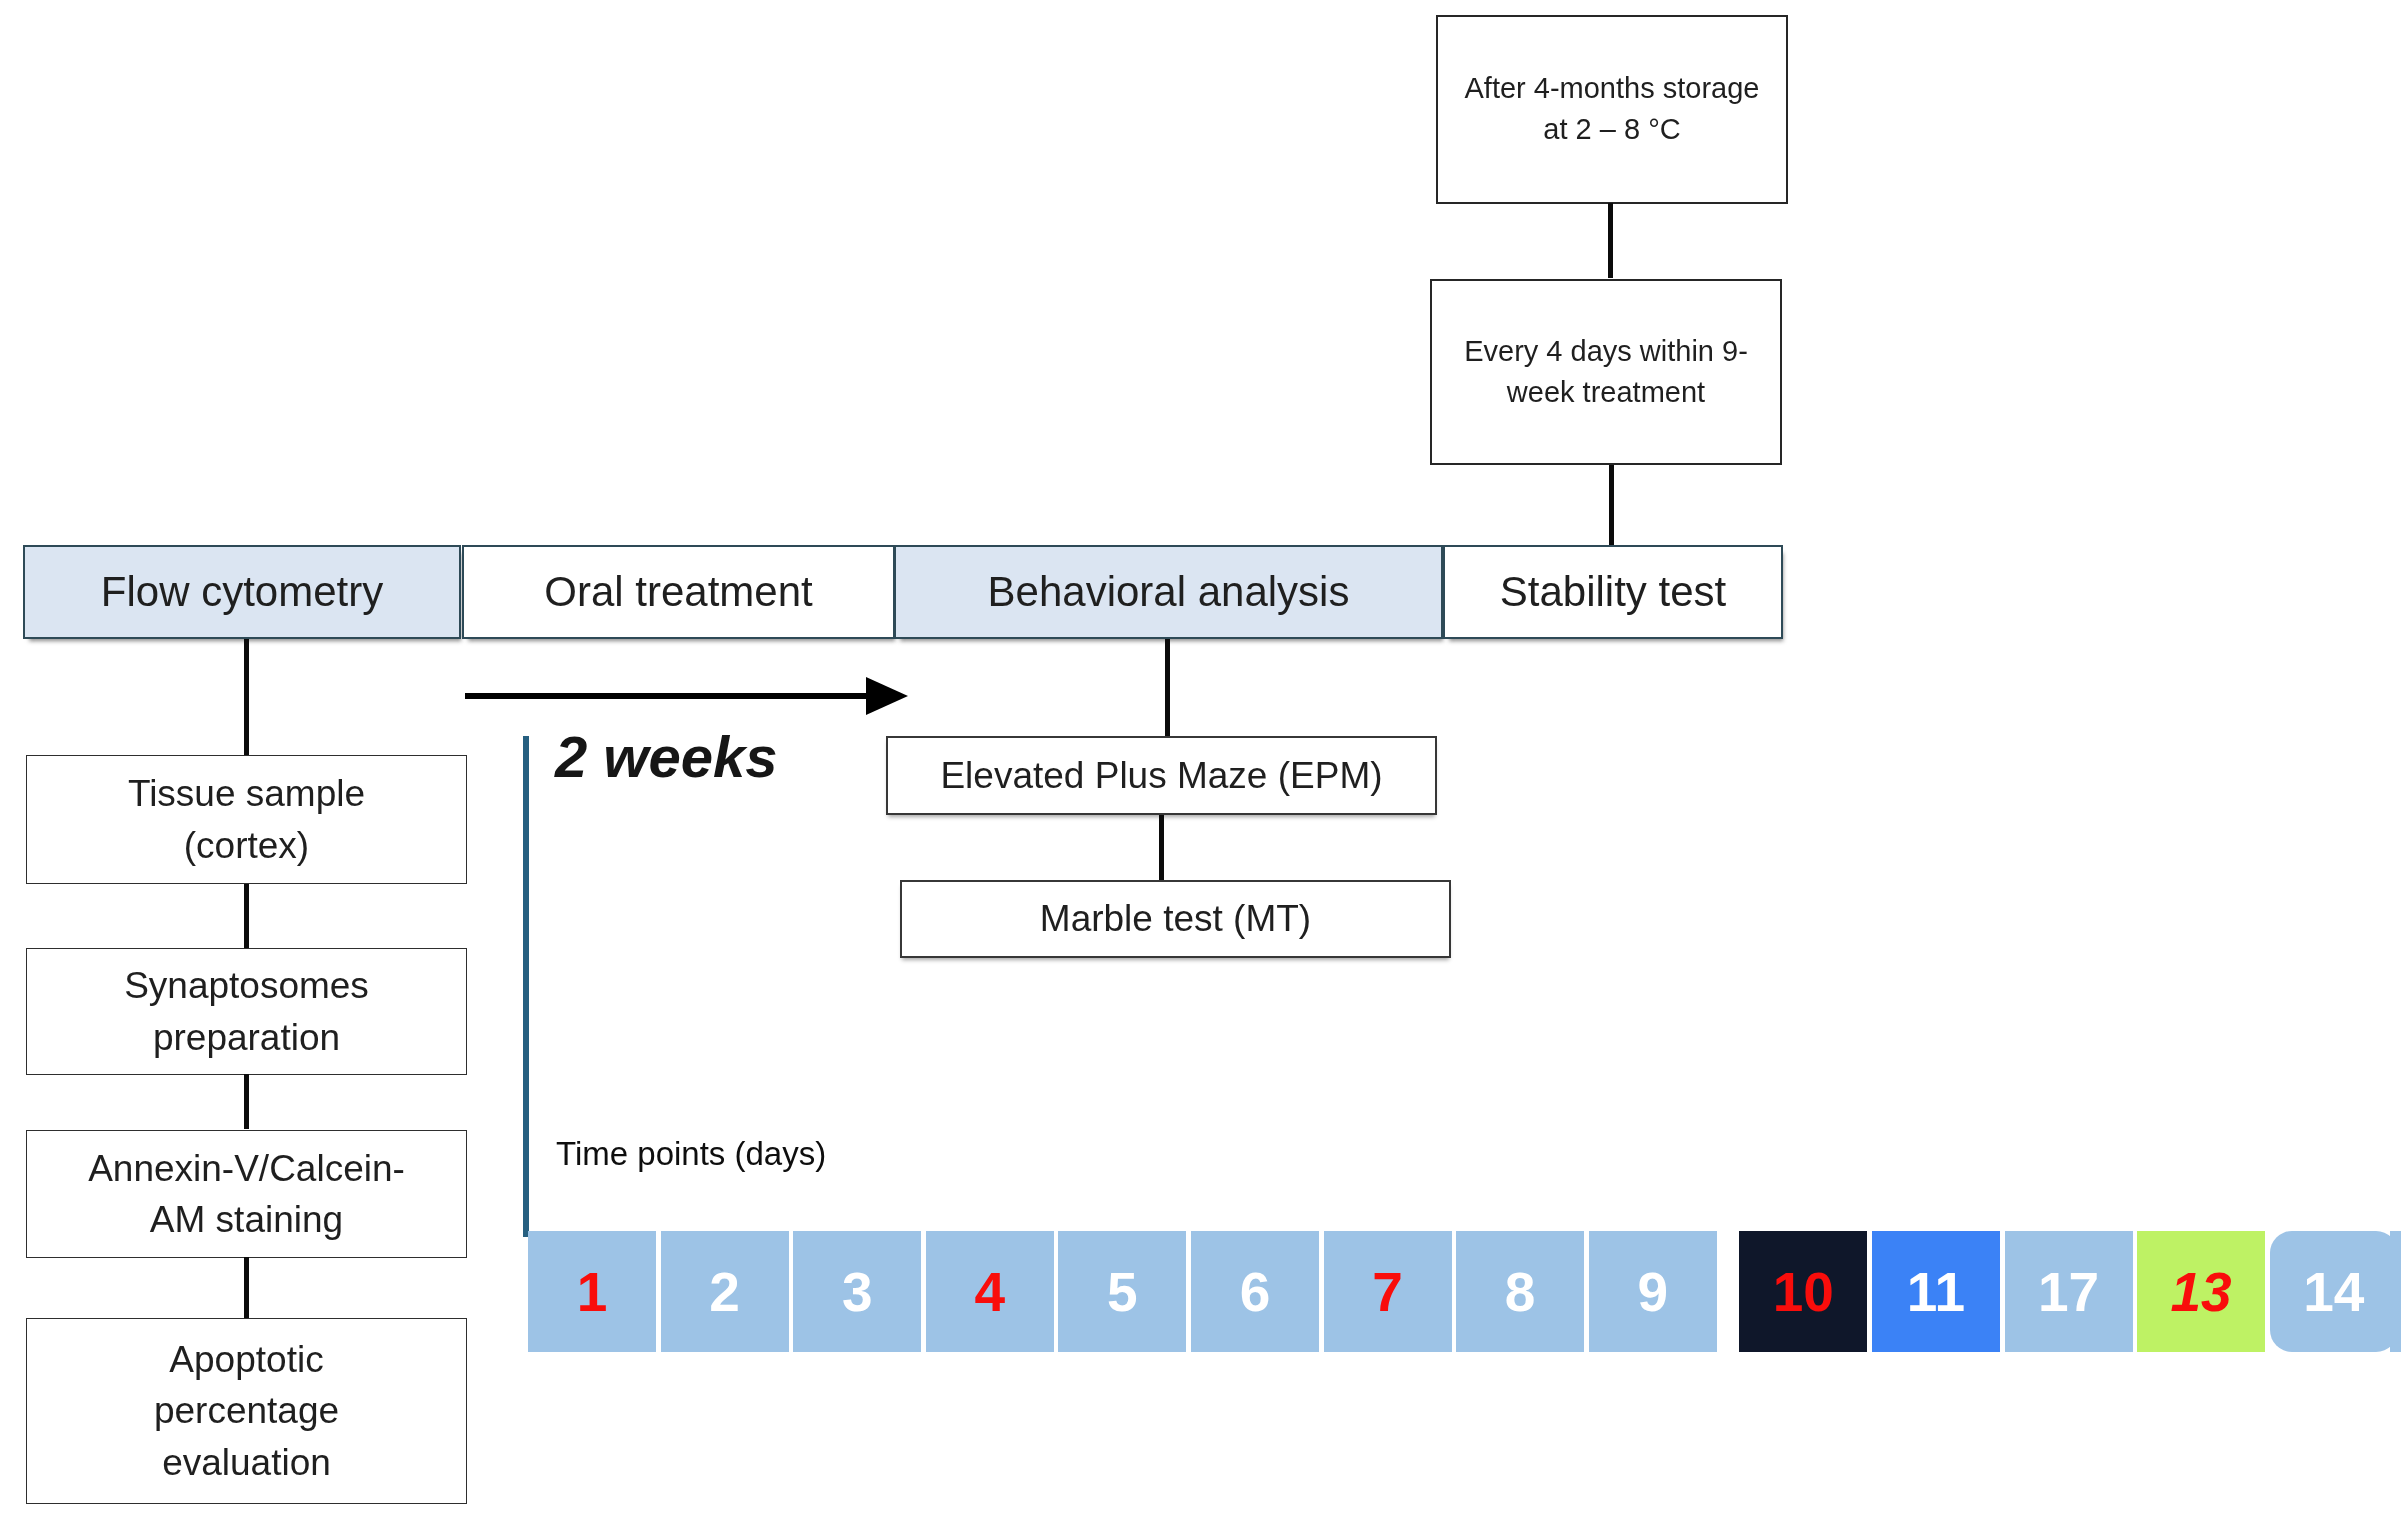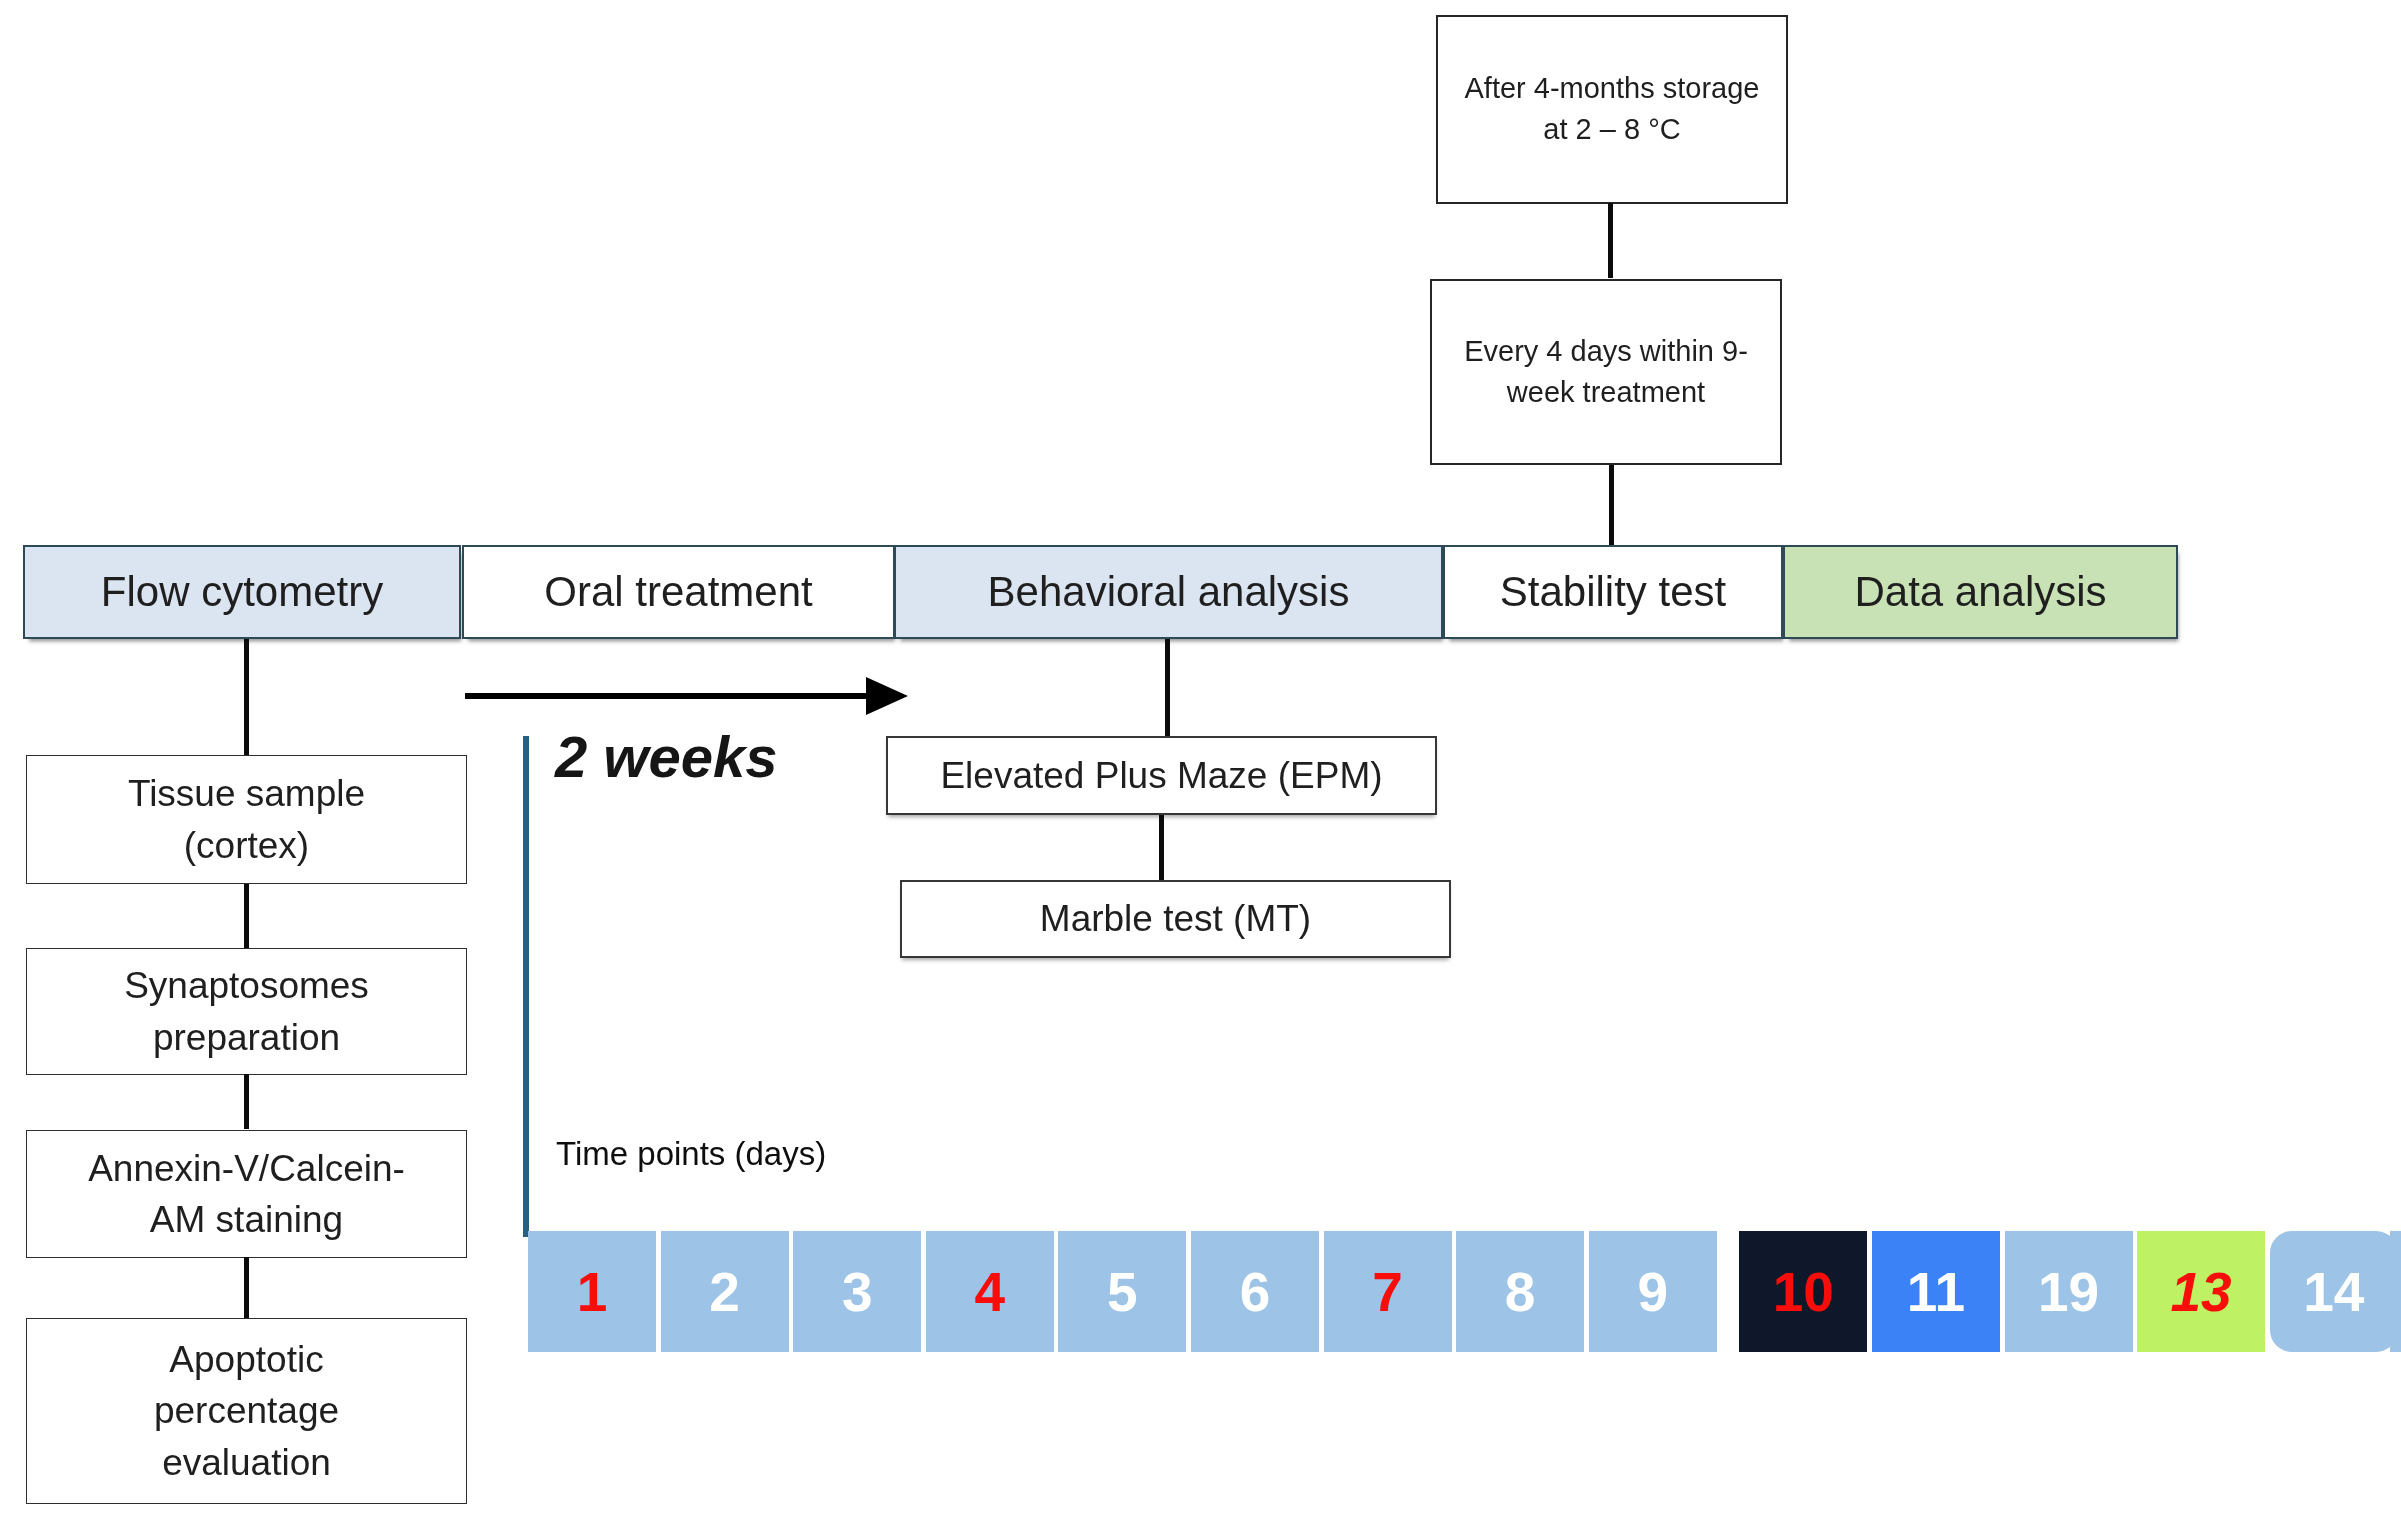--- a/index.html
+++ b/index.html
@@ -94,23 +94,20 @@
   </div>
   <div class="box phase" style="left: 462px; width: 433px; background-color: rgb(255, 255, 255);">
     <span class="inner">Oral treatment</span>
   </div>
   <div class="box phase" style="left: 894px; width: 549px; background-color: rgb(219, 229, 242);">
     <span class="inner">Behavioral analysis</span>
   </div>
   <div class="box phase" style="left: 1443px; width: 340px; background-color: rgb(255, 255, 255);">
     <span class="inner">Stability test</span>
   </div>
-  <div class="box phase" style="left: 1783px; width: 395px; background-color: rgb(201, 226, 181);">
-    <span class="inner">Data analysis</span>
-  </div>
 
   <div class="vline" style="left:244px;top:639px;height:116px"></div>
   <div class="box step" style="top:755px;height:129px">
     <span class="inner" style="max-width:325px">Tissue sample (cortex)</span>
   </div>
   <div class="vline" style="left:244px;top:884px;height:64px"></div>
   <div class="box step" style="top:948px;height:127px">
     <span class="inner" style="max-width:325px">Synaptosomes preparation</span>
   </div>
   <div class="vline" style="left:244px;top:1074px;height:55px"></div>
@@ -144,20 +141,20 @@
     <div class="day-cell" style="color: rgb(255, 255, 255); background-color: rgb(157, 195, 230);">2</div>
     <div class="day-cell" style="color: rgb(255, 255, 255); background-color: rgb(157, 195, 230);">3</div>
     <div class="day-cell" style="color: rgb(249, 13, 11); background-color: rgb(157, 195, 230);">4</div>
     <div class="day-cell" style="color: rgb(255, 255, 255); background-color: rgb(157, 195, 230);">5</div>
     <div class="day-cell" style="color: rgb(255, 255, 255); background-color: rgb(157, 195, 230);">6</div>
     <div class="day-cell" style="color: rgb(249, 13, 11); background-color: rgb(157, 195, 230);">7</div>
     <div class="day-cell" style="color: rgb(255, 255, 255); background-color: rgb(157, 195, 230);">8</div>
     <div class="day-cell" style="color: rgb(255, 255, 255); background-color: rgb(157, 195, 230);">9</div>
     <div class="day-cell" style="color: rgb(249, 13, 11); background-color: #0f172a; margin-left: 18px;">10</div>
     <div class="day-cell" style="color: rgb(255, 255, 255); background-color: #3b82f6;">11</div>
-    <div class="day-cell" style="color: rgb(255, 255, 255); background-color: rgb(157, 195, 230);">19</div>
+    <div class="day-cell" style="color: rgb(255, 255, 255); background-color: rgb(157, 195, 230);">17</div>
     <div class="day-cell" style="color: rgb(249, 13, 11); background-color: #bef264; font-style: italic;">13</div>
     <div class="day-cell" style="color: rgb(255, 255, 255); background-color: rgb(157, 195, 230); border-radius: 22px;">14</div>
   </div>
   <div class="day-cell-partial" style="background-color: rgb(157, 195, 230);"></div>
 
 </div>
 
 
 </body></html>

